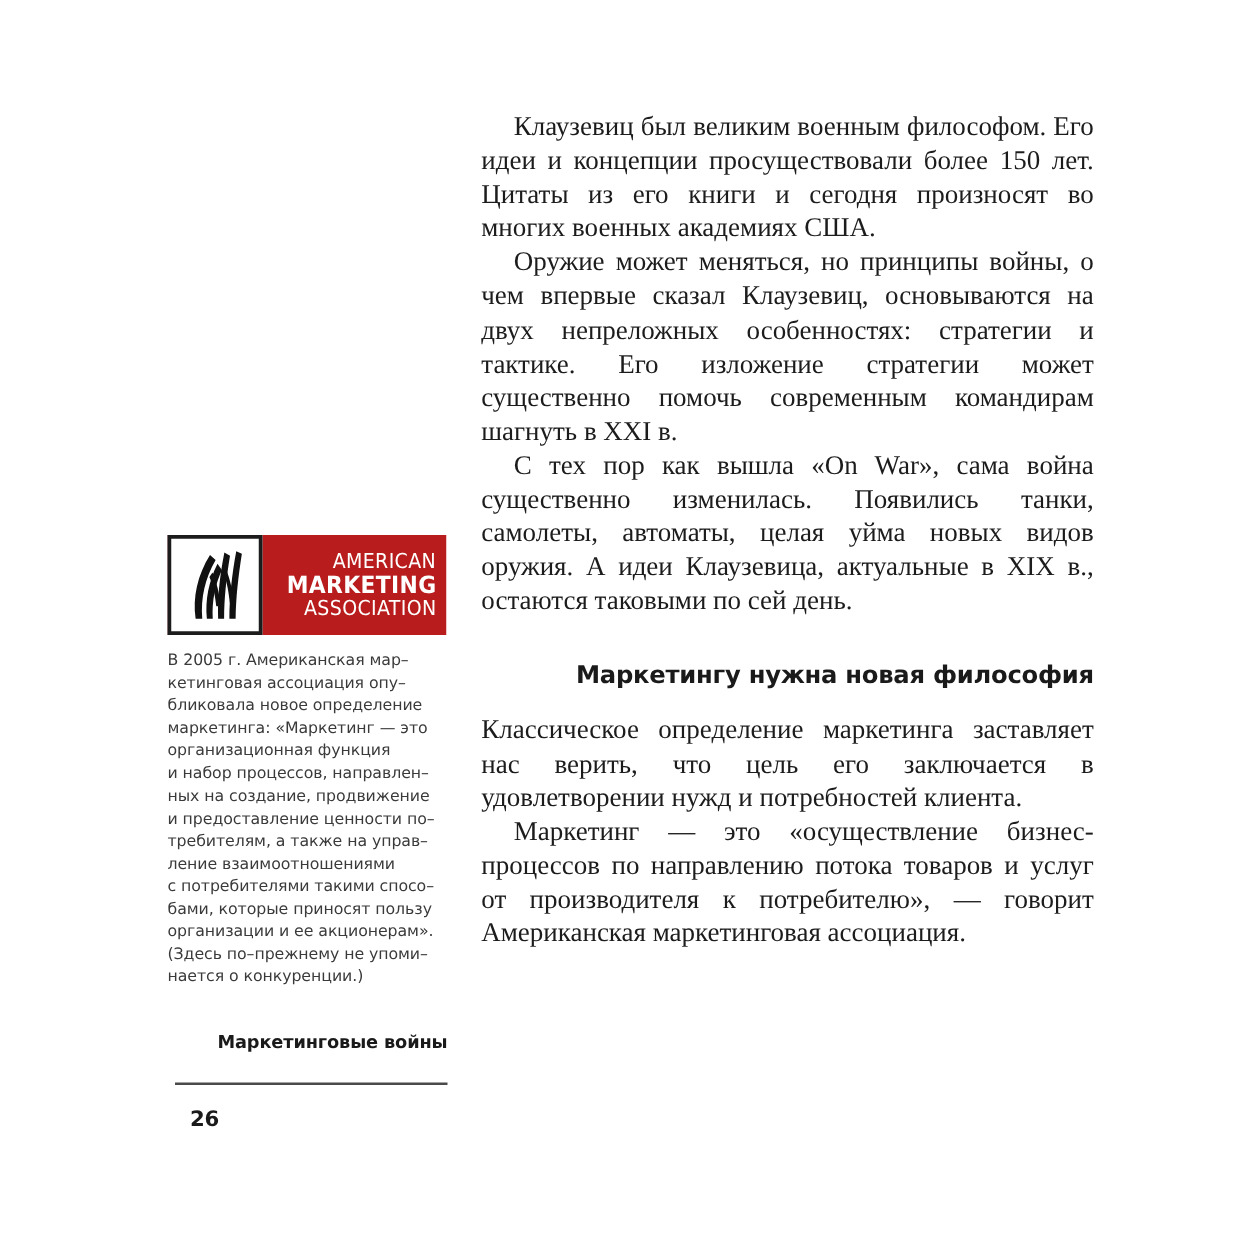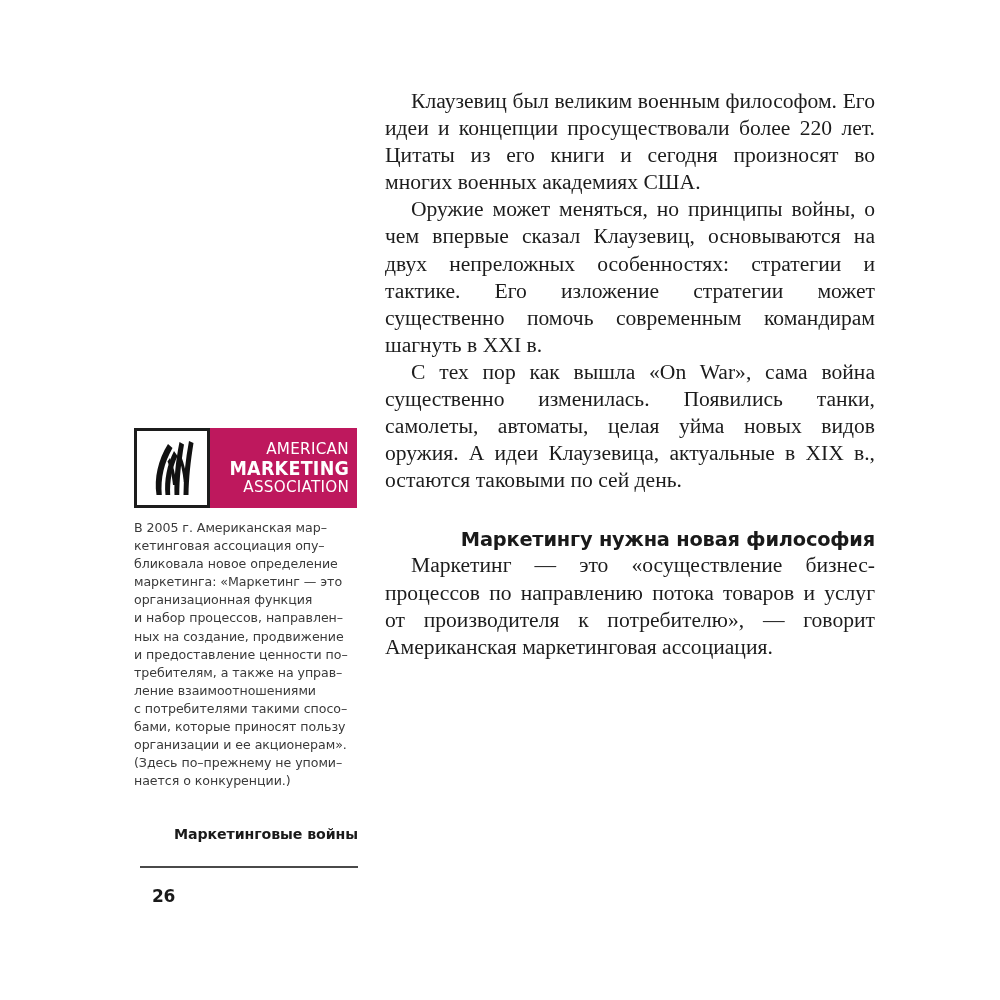--- a/index.html
+++ b/index.html
@@ -28,21 +28,21 @@
     position: absolute;
     left: 134px;
     top: 428px;
     width: 224px;
   }
 
   .ama-logo {
     position: relative;
     width: 223px;
     height: 80px;
-    background: #be185d;
+    background: #b91c1c;
     box-sizing: border-box;
     display: flex;
     align-items: stretch;
   }
   .ama-mark {
     width: 76px;
     height: 100%;
     background: #ffffff;
     box-sizing: border-box;
     border: 3px solid #1c1c1c;
@@ -197,23 +197,24 @@
 (Здесь по–прежнему не упоми–
 нается о конкуренции.)</div>
   </div>
 
   <div class="running-head">Маркетинговые войны</div>
   <div class="rule"></div>
   <div class="page-number">26</div>
 
   <div class="maincol">
 
-    <p class="para indent">Клаузевиц был великим военным философом. Его идеи и концепции просуществовали более 220 лет. Цитаты из его книги и сегодня произносят во многих военных академиях США.</p>
+    <p class="para indent">Клаузевиц был великим военным философом. Его идеи и концепции просуществовали более 150 лет. Цитаты из его книги и сегодня произносят во многих военных академиях США.</p>
     <p class="para indent">Оружие может меняться, но принципы войны, о чем впервые сказал Клаузевиц, основываются на двух непреложных особенностях: стратегии и тактике. Его изложение стратегии может существенно помочь современным командирам шагнуть в XXI в.</p>
     <p class="para indent">С тех пор как вышла «On War», сама война существенно изменилась. Появились танки, самолеты, автоматы, целая уйма новых видов оружия. А идеи Клаузевица, актуальные в XIX в., остаются таковыми по сей день.</p>
 
     <h2 class="section-head gap-before-head">Маркетингу нужна новая философия</h2>
 
+    <p class="para noindent gap-after-head">Классическое определение маркетинга заставляет нас верить, что цель его заключается в удовлетворении нужд и потребностей клиента.</p>
     <p class="para indent">Маркетинг — это «осуществление бизнес-процессов по направлению потока товаров и услуг от производителя к потребителю», — говорит Американская маркетинговая ассоциация.</p>
 
   </div>
 
 </div>
 
 </body></html>

